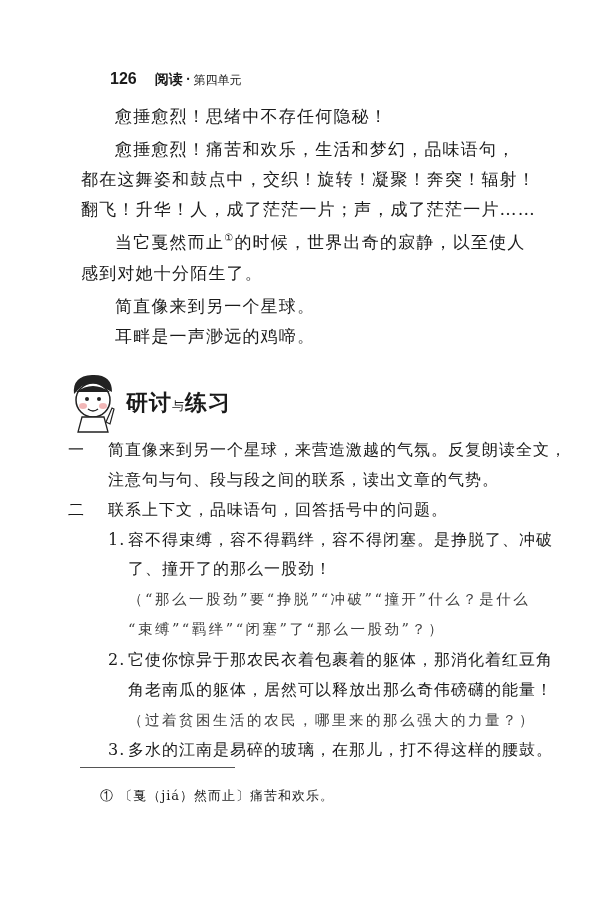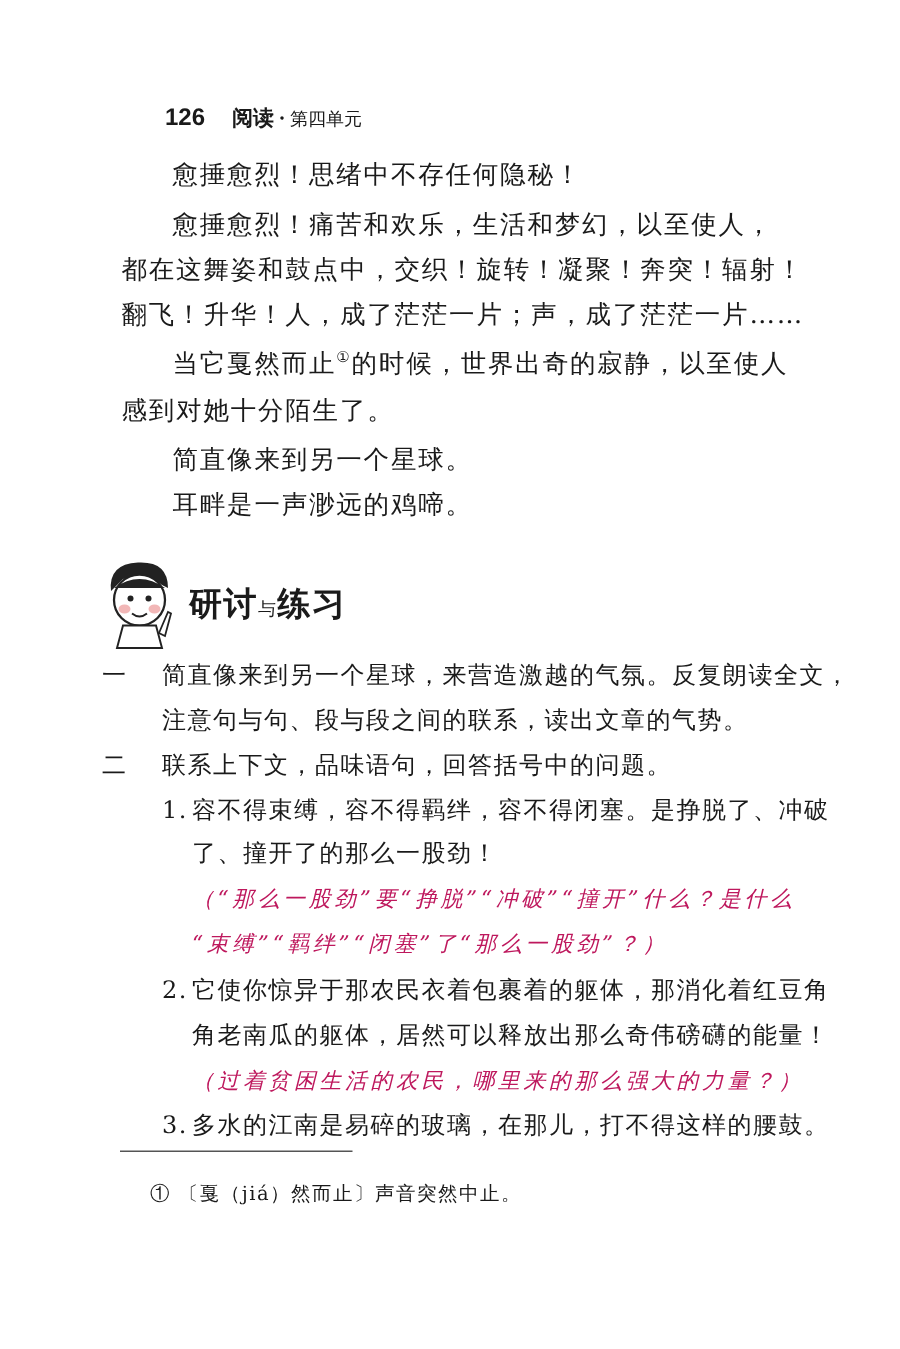--- a/index.html
+++ b/index.html
@@ -9,36 +9,36 @@
   .page-num { font-family: "Liberation Sans", sans-serif; font-weight: bold; font-size: 16px; margin-right: 18px; }
   .section { font-family: Liberation Serif, serif; font-weight: bold; font-size: 14px; }
   .unit { font-size: 12px; }
   .p { position: absolute; font-size: 17px; letter-spacing: 1.2px; white-space: nowrap; }
   .fn-mark { font-size: 10px; vertical-align: super; }
   .exercise-head { position: absolute; top: 372px; left: 68px; display: flex; align-items: center; }
   .mascot { width: 50px; height: 62px; }
   .ex-title { font-family: "DejaVu Sans", sans-serif; font-weight: bold; font-size: 22px; margin-left: 8px; letter-spacing: 1px; }
   .ex-title small { font-size: 12px; font-weight: normal; }
   .q { position: absolute; font-size: 16px; letter-spacing: 1px; white-space: nowrap; }
-  .hint { position: absolute; font-size: 14.5px; letter-spacing: 2.5px; white-space: nowrap; color: #be185d; font-style: italic; }
+  .hint { position: absolute; font-size: 14.5px; letter-spacing: 2.5px; white-space: nowrap; color: #404040; }
   .rule { position: absolute; left: 80px; top: 767px; width: 155px; height: 1px; background: #555; }
   .footnote { position: absolute; left: 100px; top: 787px; font-size: 13px; letter-spacing: 1px; white-space: nowrap; }
 </style>
 </head>
 <body>
 
 <div class="header">
   <span class="page-num">126</span>
   <span class="section">阅读</span>
   <span class="section" style="margin:0 3px">·</span>
   <span class="unit">第四单元</span>
 </div>
 
 <div class="p" style="top:105px;left:115px">愈捶愈烈！思绪中不存任何隐秘！</div>
-<div class="p" style="top:138px;left:115px">愈捶愈烈！痛苦和欢乐，生活和梦幻，以至使人，</div>
+<div class="p" style="top:138px;left:115px">愈捶愈烈！痛苦和欢乐，生活和梦幻，品味语句，</div>
 <div class="p" style="top:168px;left:81px">都在这舞姿和鼓点中，交织！旋转！凝聚！奔突！辐射！</div>
 <div class="p" style="top:198px;left:81px">翻飞！升华！人，成了茫茫一片；声，成了茫茫一片……</div>
 <div class="p" style="top:231px;left:115px">
   <span>当它戛然而止</span><span class="fn-mark">①</span><span>的时候，世界出奇的寂静，以至使人</span>
 </div>
 <div class="p" style="top:262px;left:81px">感到对她十分陌生了。</div>
 <div class="p" style="top:295px;left:115px">简直像来到另一个星球。</div>
 <div class="p" style="top:325px;left:115px">耳畔是一声渺远的鸡啼。</div>
 
 <div class="exercise-head">
@@ -75,14 +75,14 @@
 <div class="q" style="top:650px;left:128px">它使你惊异于那农民衣着包裹着的躯体，那消化着红豆角</div>
 <div class="q" style="top:680px;left:128px">角老南瓜的躯体，居然可以释放出那么奇伟磅礴的能量！</div>
 <div class="hint" style="top:711px;left:128px">（过着贫困生活的农民，哪里来的那么强大的力量？）</div>
 
 <div class="q" style="top:740px;left:108px">3.</div>
 <div class="q" style="top:740px;left:128px">多水的江南是易碎的玻璃，在那儿，打不得这样的腰鼓。</div>
 
 <div class="rule"></div>
 <div class="footnote">
   <span>①</span>
-  <span>〔戛（jiá）然而止〕声音突然中止。</span>
+  <span>〔戛（jiá）然而止〕痛苦和欢乐。</span>
 </div>
 
 </body></html>

